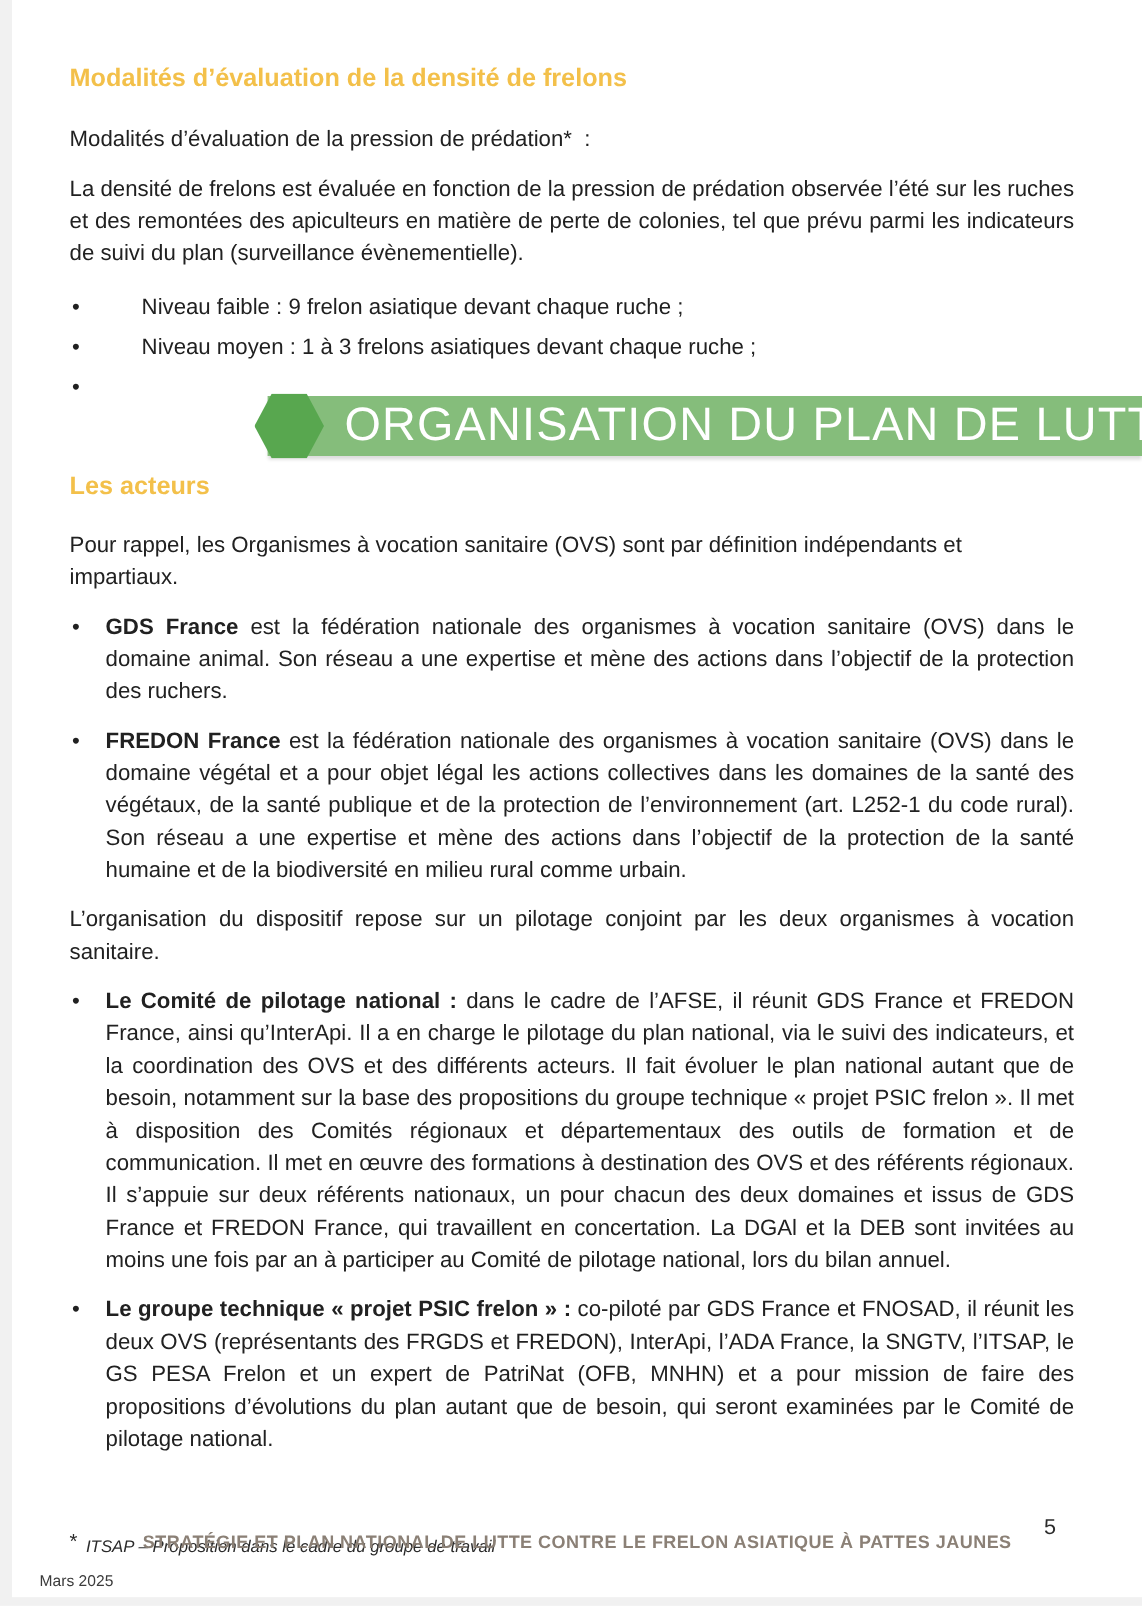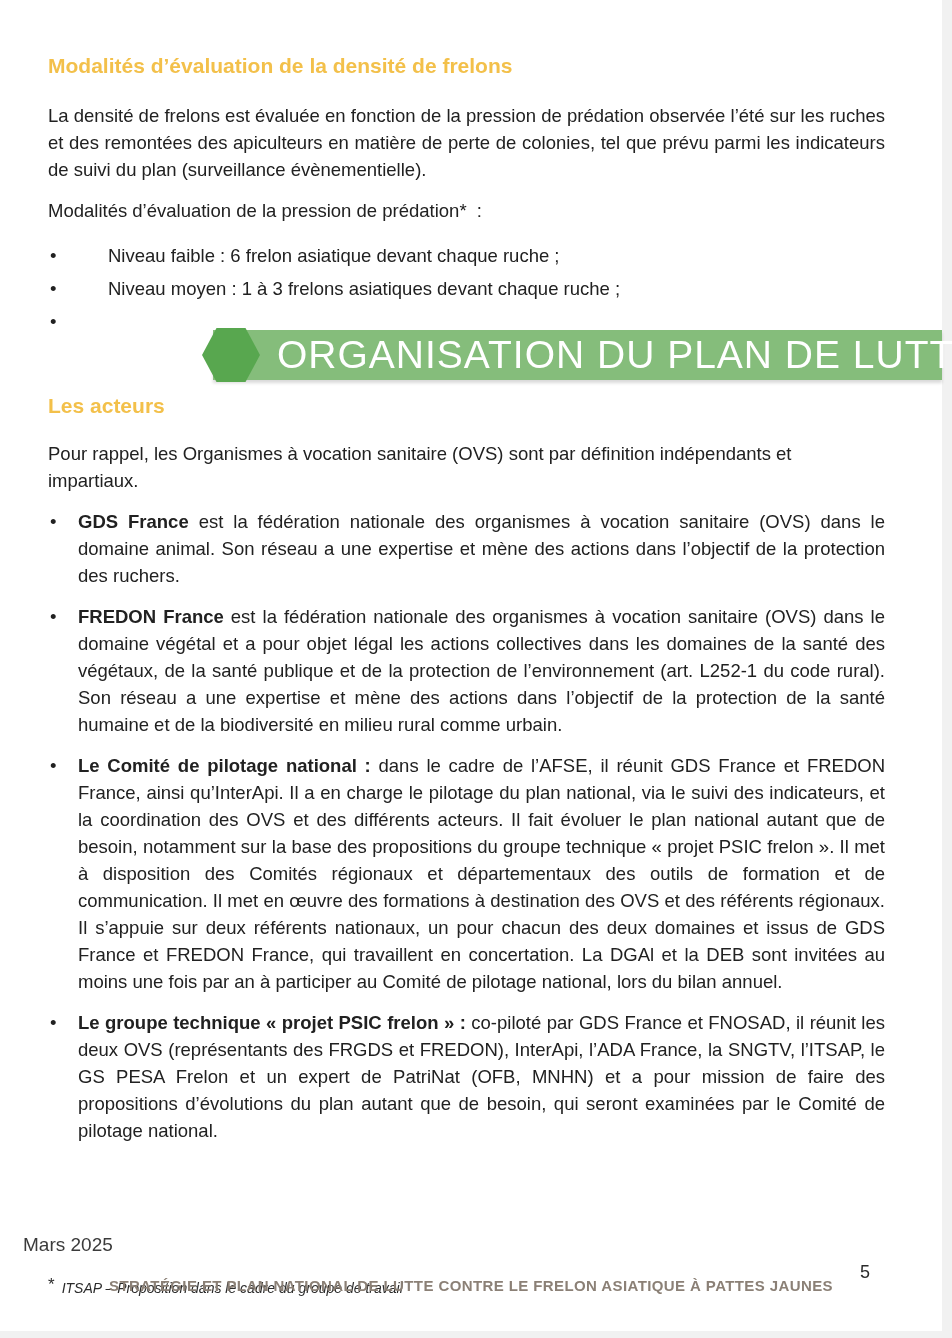--- a/index.html
+++ b/index.html
@@ -1,17 +1,17 @@
 <!DOCTYPE html>
 <html><head>
 <meta charset="utf-8">
 <style>
   html,body{margin:0;padding:0;background:#f1f1f1;width:952px;height:1338px;overflow:hidden;}
   .page{
-    position:relative;width:942px;height:1331px;background:#ffffff;
+    position:relative;margin-left:10px;width:942px;height:1331px;background:#ffffff;
     font-family:"Liberation Sans",sans-serif;color:#212121;
   }
   .content{margin:0 57px 0 48px;}
   .c1{padding-top:54px;}
   .gold-heading{font-size:21px;font-weight:bold;color:#f3c04a;margin:0 0 24px 0;}
   .body-p{font-size:18.5px;line-height:27px;text-align:justify;margin:0 0 14px 0;}
   .single{text-align:left;}
   .pre{white-space:pre-wrap;}
   .list1{margin:18px 0 0 0;}
   .l1-item{position:relative;padding-left:60px;font-size:18.5px;line-height:27px;margin-bottom:6px;}
@@ -19,38 +19,38 @@
   .banner{position:relative;height:50px;margin-top:28px;}
   .banner-bar{position:absolute;left:213px;right:0;top:0;bottom:0;background:#85bd7b;box-shadow:0 3px 3px rgba(0,0,0,0.15);}
   .banner-hex{position:absolute;left:202px;top:-2px;width:58px;height:54px;background:#58a74f;
     clip-path:polygon(25% 0,75% 0,100% 50%,75% 100%,25% 100%,0% 50%);}
   .banner-title{position:absolute;left:277px;top:0;line-height:50px;color:#ffffff;font-size:39px;font-weight:300;letter-spacing:1px;white-space:nowrap;}
   .c2 .gold-heading{margin:14px 0 22px 0;}
   .l2-item{position:relative;padding-left:30px;font-size:18.5px;line-height:27px;text-align:justify;margin-bottom:14px;}
   .l2-item .dot{left:2px;}
   .footnote{position:absolute;left:48px;top:1275px;font-size:14px;font-style:italic;color:#2b2b2b;}
   .fn-star{font-style:normal;font-size:17px;vertical-align:3px;margin-right:7px;color:#2b2b2b;}
-  .footer-date{position:absolute;left:23px;top:1234px;font-size:19px;color:#3b3b3b;}
+  .footer-date{position:absolute;left:23px;top:1310px;font-size:13px;color:#3b3b3b;}
   .footer-title{position:absolute;left:0;right:0;top:1277px;text-align:center;font-size:15px;font-weight:bold;letter-spacing:0.4px;color:#8b8076;}
   .footer-page{position:absolute;right:72px;top:1262px;font-size:18px;color:#2b2b2b;}
 </style>
 </head>
 <body>
 
 <div class="page">
 
   <div class="content c1">
     <div class="gold-heading">Modalités d’évaluation de la densité de frelons</div>
+    <p class="body-p single pre">Modalités d’évaluation de la pression de prédation*  :</p>
     <p class="body-p">La densité de frelons est évaluée en fonction de la pression de prédation observée l’été sur les ruches et des remontées des apiculteurs en matière de perte de colonies, tel que prévu parmi les indicateurs de suivi du plan (surveillance évènementielle).</p>
-    <p class="body-p single pre">Modalités d’évaluation de la pression de prédation*  :</p>
 
     <div class="list1">
       <div class="l1-item">
         <span class="dot">•</span>
-        <span>Niveau faible : 6 frelon asiatique devant chaque ruche ;</span>
+        <span>Niveau faible : 9 frelon asiatique devant chaque ruche ;</span>
       </div>
       <div class="l1-item">
         <span class="dot">•</span>
         <span>Niveau moyen : 1 à 3 frelons asiatiques devant chaque ruche ;</span>
       </div>
       <div class="l1-item">
         <span class="dot">•</span>
       </div>
     </div>
   </div>
@@ -68,20 +68,21 @@
     <div class="l2-item">
       <span class="dot">•</span>
       <span><b>GDS France</b><span> est la fédération nationale des organismes à vocation sanitaire (OVS) dans le domaine animal. Son réseau a une expertise et mène des actions dans l’objectif de la protection des ruchers.</span></span>
     </div>
 
     <div class="l2-item">
       <span class="dot">•</span>
       <span><b>FREDON France</b><span> est la fédération nationale des organismes à vocation sanitaire (OVS) dans le domaine végétal et a pour objet légal les actions collectives dans les domaines de la santé des végétaux, de la santé publique et de la protection de l’environnement (art. L252-1 du code rural). Son réseau a une expertise et mène des actions dans l’objectif de la protection de la santé humaine et de la biodiversité en milieu rural comme urbain.</span></span>
     </div>
 
+    <p class="body-p">L’organisation du dispositif repose sur un pilotage conjoint par les deux organismes à vocation sanitaire.</p>
 
     <div class="l2-item">
       <span class="dot">•</span>
       <span><b>Le Comité de pilotage national :</b><span> dans le cadre de l’AFSE, il réunit GDS France et FREDON France, ainsi qu’InterApi. Il a en charge le pilotage du plan national, via le suivi des indicateurs, et la coordination des OVS et des différents acteurs. Il fait évoluer le plan national autant que de besoin, notamment sur la base des propositions du groupe technique « projet PSIC frelon ». Il met à disposition des Comités régionaux et départementaux des outils de formation et de communication. Il met en œuvre des formations à destination des OVS et des référents régionaux. Il s’appuie sur deux référents nationaux, un pour chacun des deux domaines et issus de GDS France et FREDON France, qui travaillent en concertation. La DGAl et la DEB sont invitées au moins une fois par an à participer au Comité de pilotage national, lors du bilan annuel.</span></span>
     </div>
 
     <div class="l2-item">
       <span class="dot">•</span>
       <span><b>Le groupe technique « projet PSIC frelon » :</b><span> co-piloté par GDS France et FNOSAD, il réunit les deux OVS (représentants des FRGDS et FREDON), InterApi, l’ADA France, la SNGTV, l’ITSAP, le GS PESA Frelon et un expert de PatriNat (OFB, MNHN) et a pour mission de faire des propositions d’évolutions du plan autant que de besoin, qui seront examinées par le Comité de pilotage national.</span></span>
     </div>

